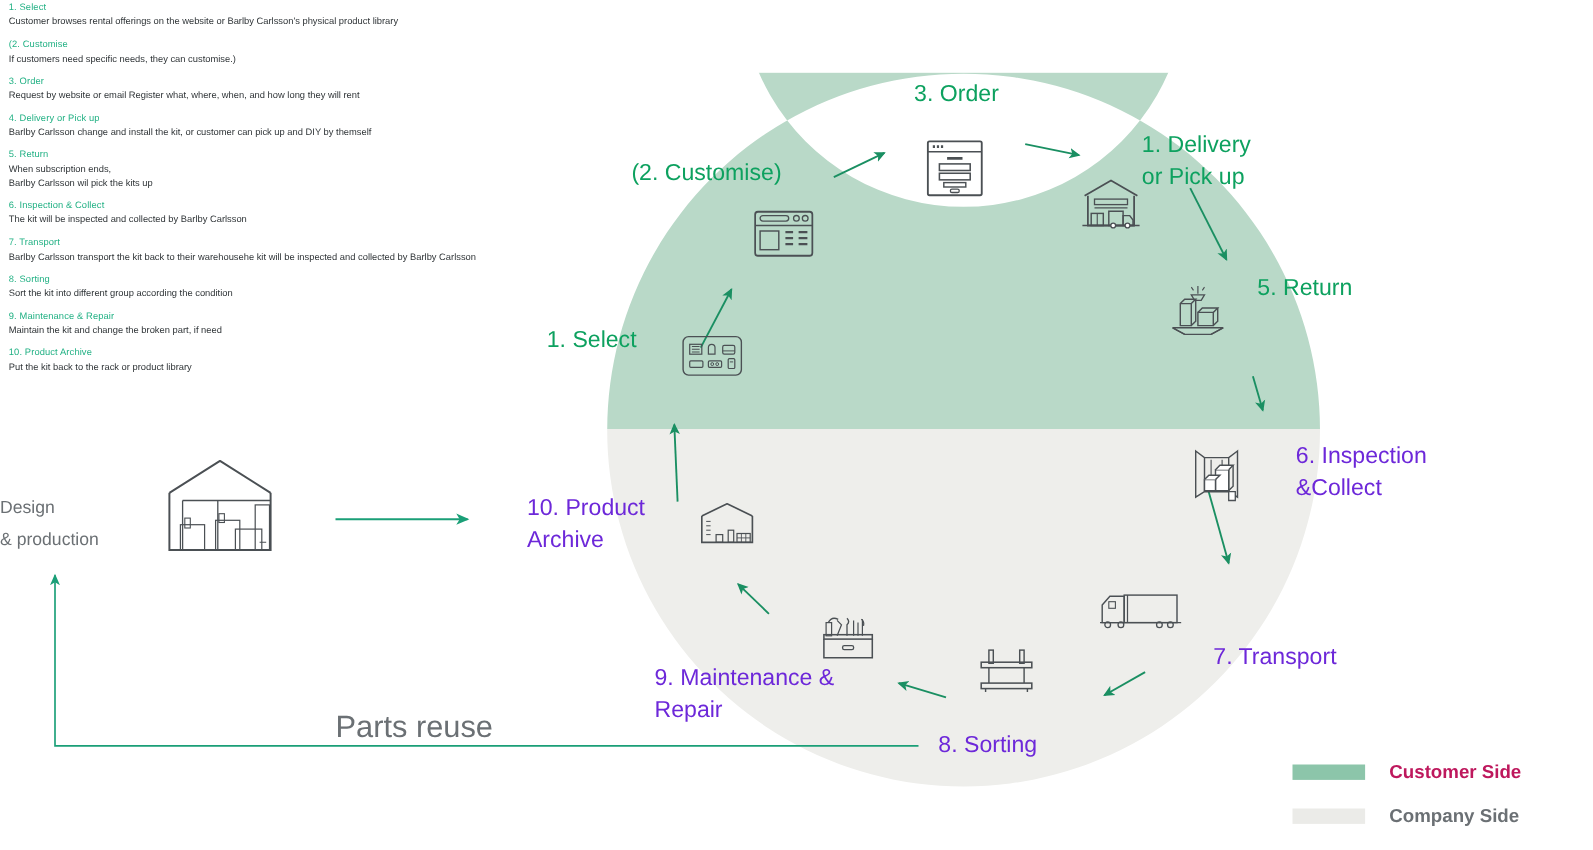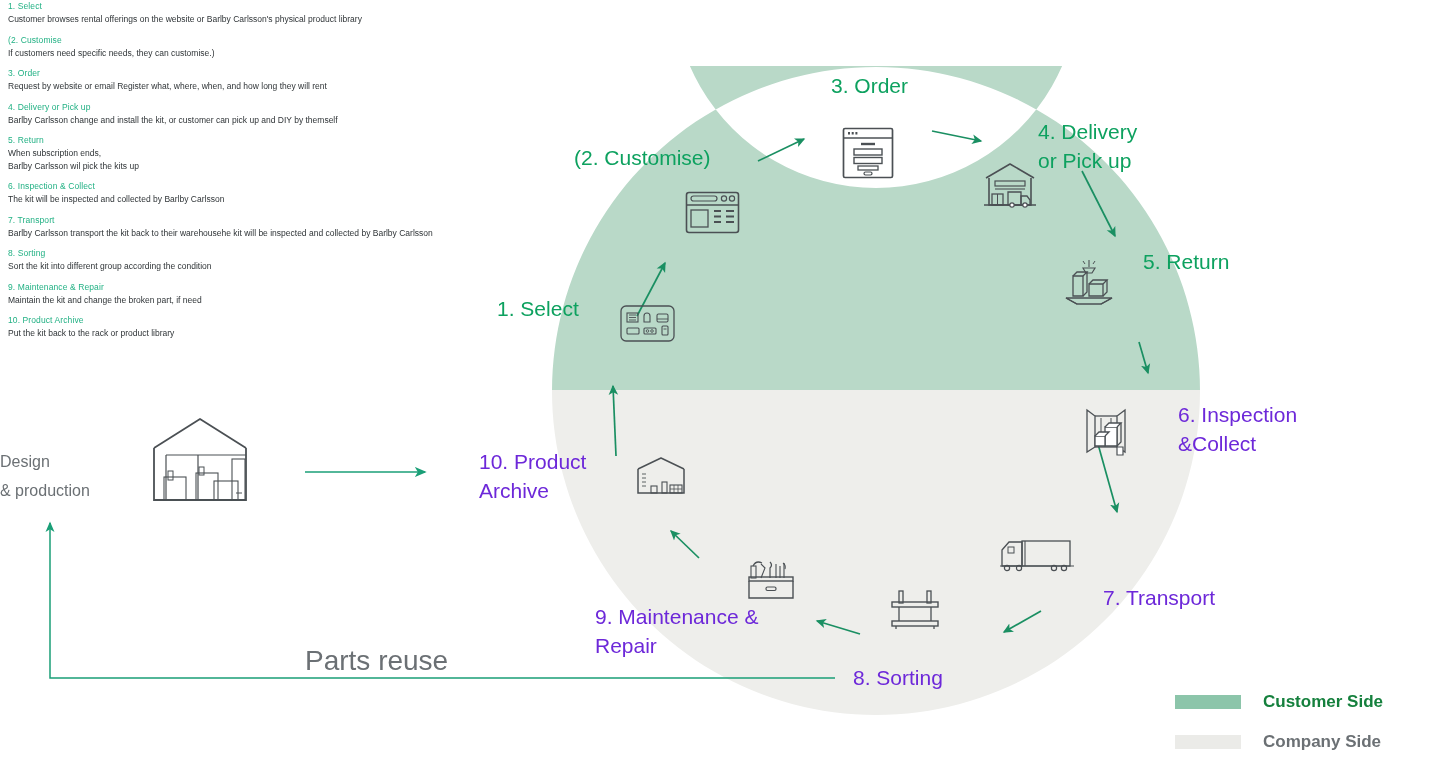--- a/index.html
+++ b/index.html
@@ -106,21 +106,21 @@
     width: 66px;
     height: 14px;
     margin-right: 22px;
   }
   .legend-swatch.customer { background: #8cc5aa; }
   .legend-swatch.company  { background: #ebebe8; }
   .legend-text {
     font-size: 17px;
     font-weight: bold;
   }
-  .legend-text.green { color: #15803d; }
+  .legend-text.green { color: #be185d; }
   .legend-text.gray  { color: #6b7074; }
 
   
   .wheel-icon {
     position: absolute;
   }
   .wheel-icon svg { display: block; }
 </style>
 </head>
 <body>
@@ -341,21 +341,21 @@
     <rect x="17" y="31" width="6" height="7" fill="none" stroke="#4b5054" stroke-width="1.1"></rect>
     <rect x="28" y="27" width="5" height="11" fill="none" stroke="#4b5054" stroke-width="1.1"></rect>
     <rect x="36" y="30" width="12" height="8" fill="none" stroke="#4b5054" stroke-width="1.1"></rect>
     <path d="M36,34 H48 M40,30 V38 M44,30 V38" stroke="#4b5054" stroke-width="0.8"></path>
   </svg>
 </div>
 
 <div class="cyc-label green" id="label-select">1. Select</div>
 <div class="cyc-label green" id="label-customise">(2. Customise)</div>
 <div class="cyc-label green" id="label-order">3. Order</div>
-<div class="cyc-label green" id="label-delivery">4. Delivery
+<div class="cyc-label green" id="label-delivery">1. Delivery
 or Pick up</div>
 <div class="cyc-label green" id="label-return">5. Return</div>
 <div class="cyc-label gray" id="label-inspection">6. Inspection
 &amp;Collect</div>
 <div class="cyc-label gray" id="label-transport">7. Transport</div>
 <div class="cyc-label gray" id="label-sorting">8.  Sorting</div>
 <div class="cyc-label gray" id="label-maintenance">9.  Maintenance &amp;
 Repair</div>
 <div class="cyc-label gray" id="label-archive">10. Product
 Archive</div>

